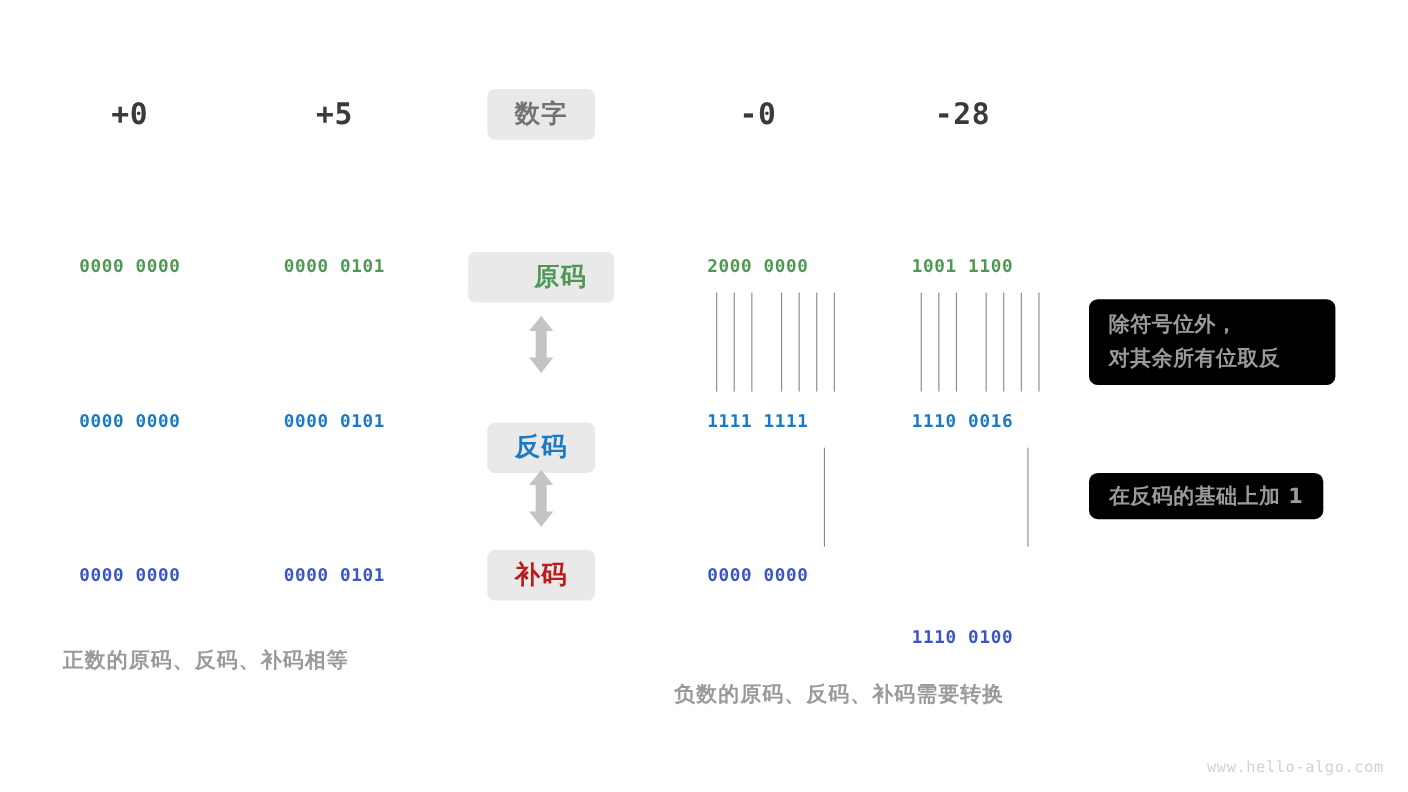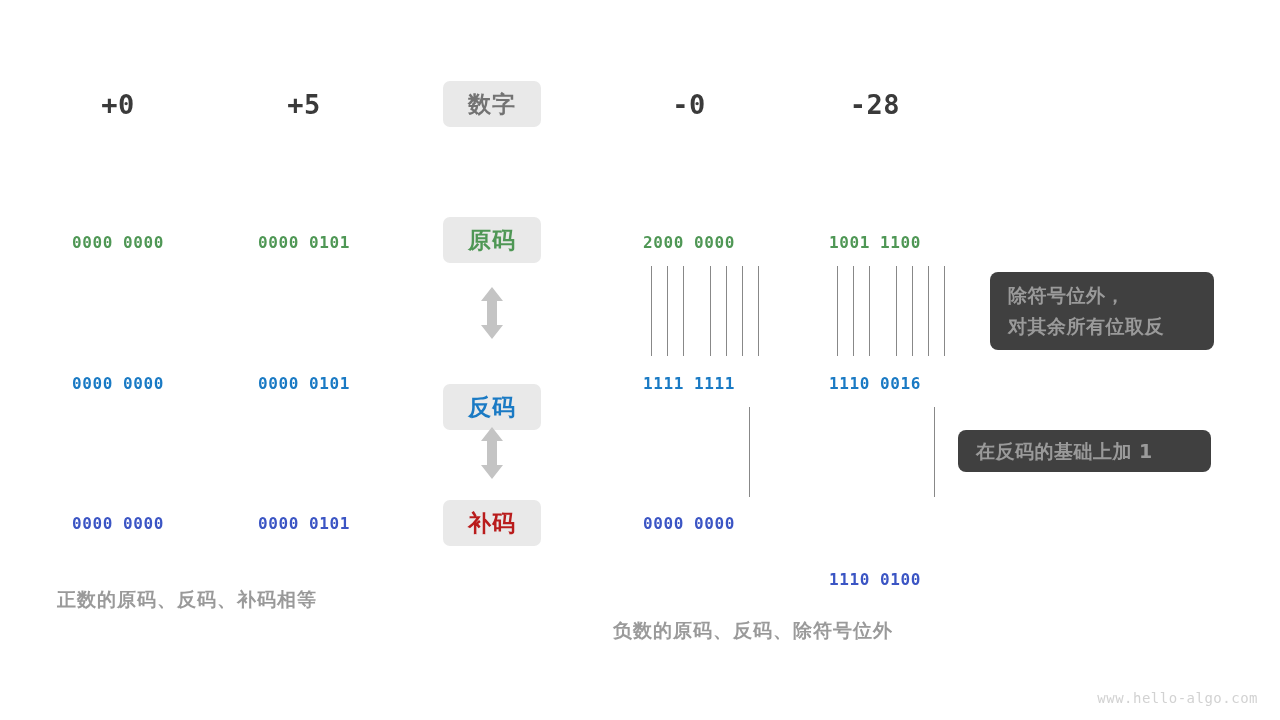--- a/index.html
+++ b/index.html
@@ -83,21 +83,21 @@
   
   .vline {
     position: absolute;
     width: 1px;
     background: #888888;
   }
 
   
   .note {
     position: absolute;
-    background: #404040;
+    background: #000000;
     border-radius: 8px;
     color: #9a9a9a;
     font-family: "DejaVu Sans", sans-serif;
     font-size: 19px;
     font-weight: bold;
     letter-spacing: 0.5px;
     box-sizing: border-box;
     display: flex;
     flex-direction: column;
     justify-content: center;
@@ -105,26 +105,27 @@
   .note .line { display: block; }
   .note.two-line {
     left: 990px;
     top: 272px;
     width: 224px;
     height: 78px;
     padding: 0 18px;
     line-height: 31px;
   }
   .note.one-line {
-    left: 958px;
+    left: 990px;
     top: 430px;
-    width: 253px;
+    width: 213px;
     height: 42px;
     padding: 0 18px;
     line-height: 42px;
+    text-align: center;
   }
 
   
   .caption {
     position: absolute;
     color: #9a9a9a;
     font-family: "DejaVu Sans", sans-serif;
     font-size: 19px;
     font-weight: bold;
     letter-spacing: 1px;
@@ -154,21 +155,21 @@
   <div class="badge dark" style="left:492px; top:104px;">数字</div>
 
   <div class="cell num" style="left:689px; top:104px;">-0</div>
 
   <div class="cell num" style="left:875px; top:104px;">-28</div>
 
   <div class="cell bits green" style="left:118px; top:242px;">0000 0000</div>
 
   <div class="cell bits green" style="left:304px; top:242px;">0000 0101</div>
 
-  <div class="badge green" style="left:492px; top:240px;">原码</div>
+  <div class="badge green" style="left:492px; top:252px;padding-left:35px;">原码</div>
 
   <div class="cell bits green" style="left:689px; top:242px;">2000 0000</div>
 
   <div class="cell bits green" style="left:875px; top:242px;">1001 1100</div>
 
   <div class="cell bits blue" style="left:118px; top:383px;">0000 0000</div>
 
   <div class="cell bits blue" style="left:304px; top:383px;">0000 0101</div>
 
   <div class="badge blue" style="left:492px; top:383px;">反码</div>
@@ -222,17 +223,17 @@
     <span class="line">除符号位外，</span>
     <span class="line">对其余所有位取反</span>
   </div>
 
   <div class="note one-line">
     <span class="line">在反码的基础上加 1</span>
   </div>
 
   <div class="caption" style="left:57px; top:587px;">正数的原码、反码、补码相等</div>
 
-  <div class="caption" style="left:613px; top:618px;">负数的原码、反码、除符号位外</div>
+  <div class="caption" style="left:613px; top:618px;">负数的原码、反码、补码需要转换</div>
 
   <div class="watermark">www.hello-algo.com</div>
 
 </div>
 
 </body></html>

